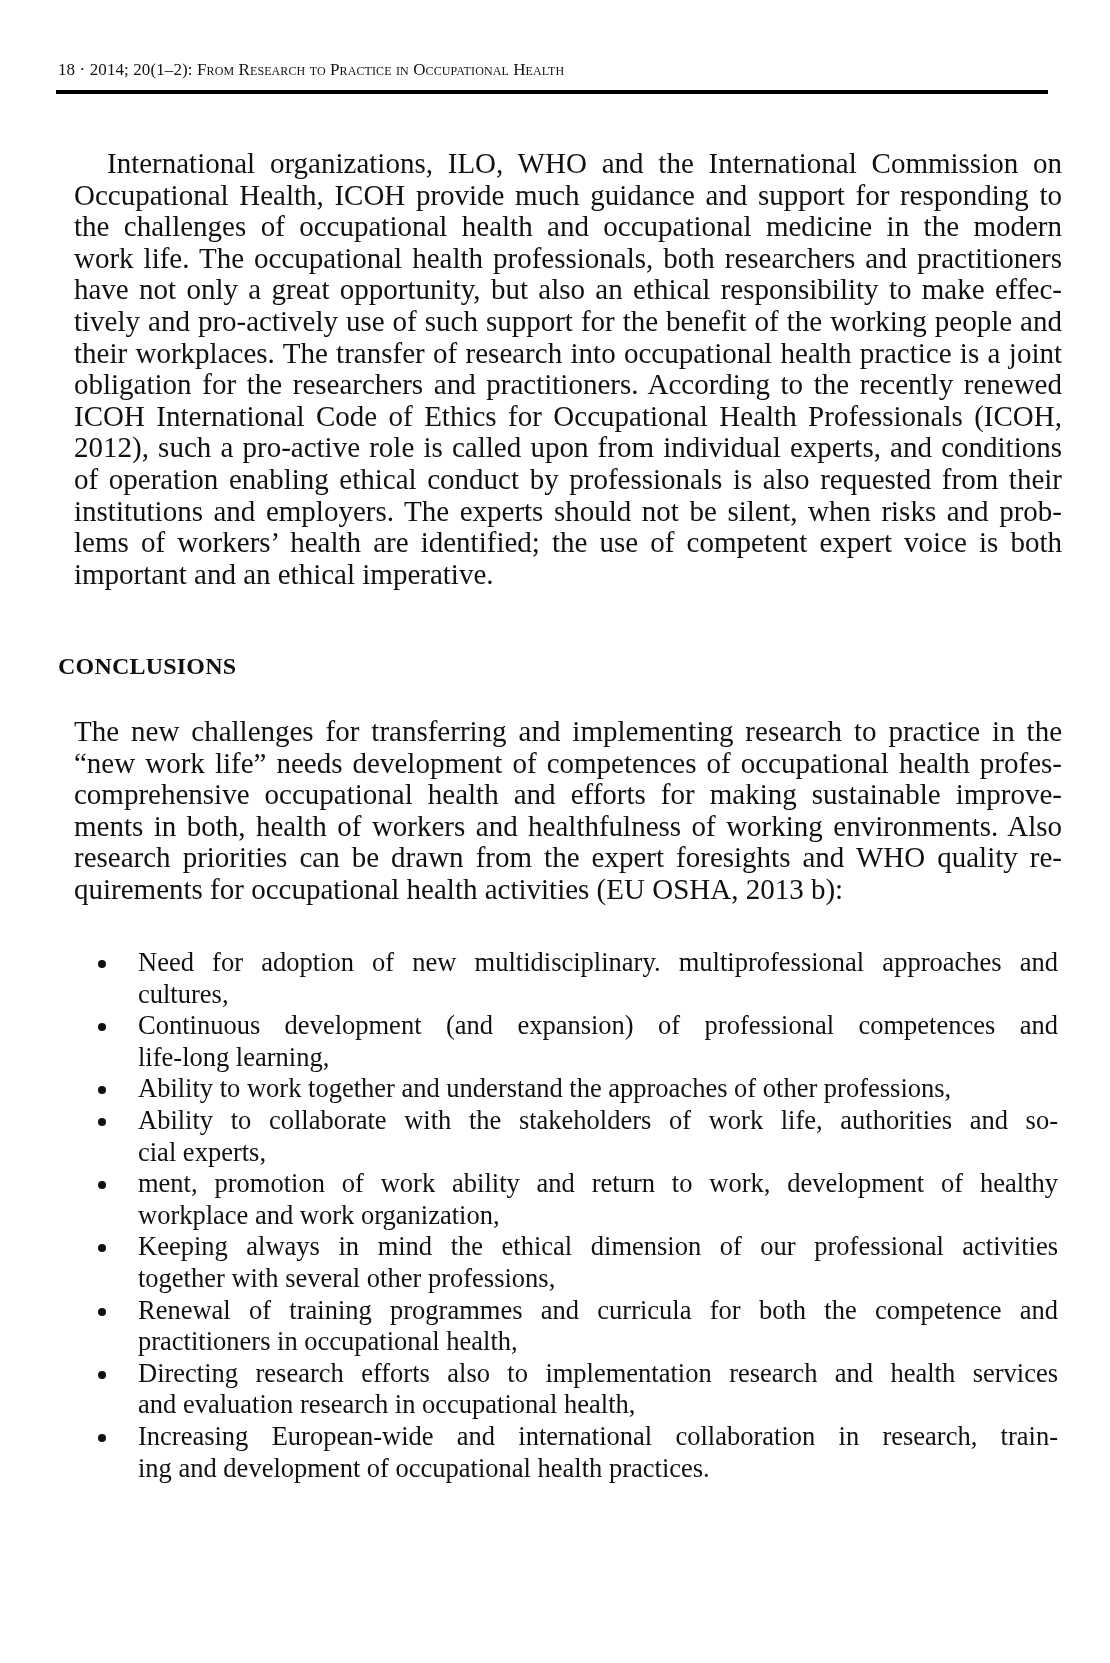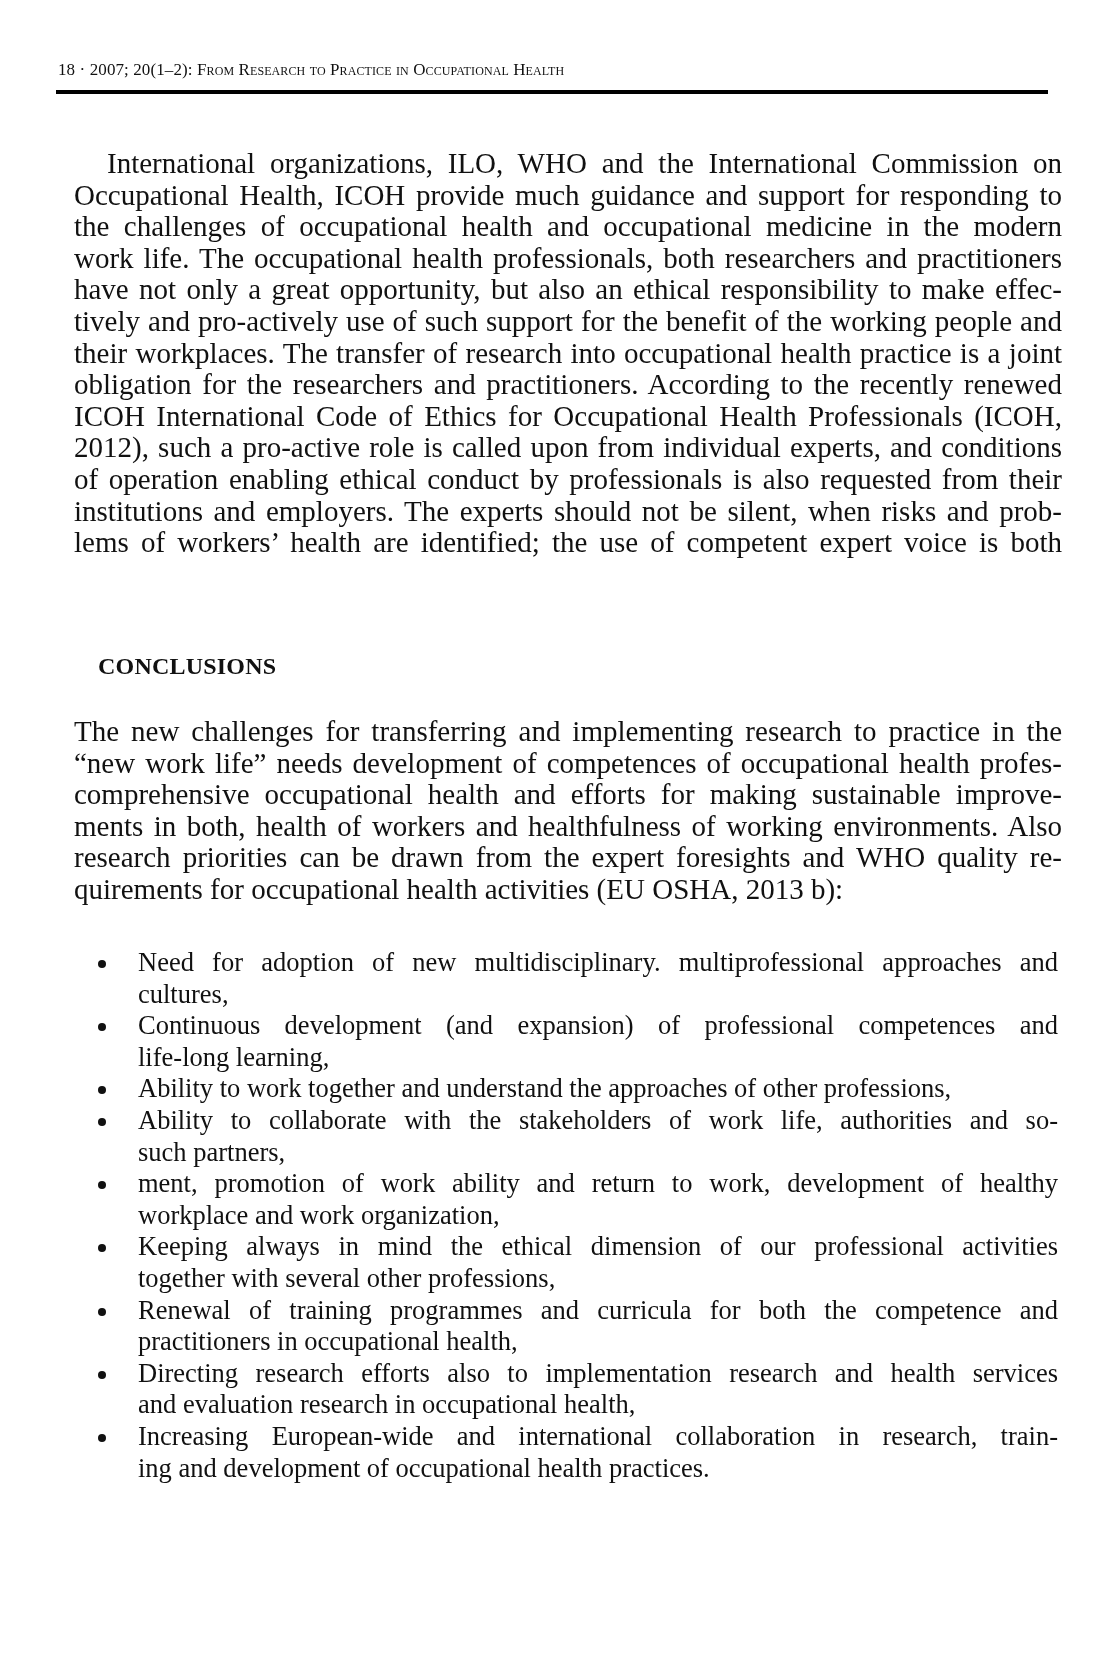--- a/index.html
+++ b/index.html
@@ -64,21 +64,20 @@
     }
     #para1 { top: 148px; }
     .section-heading {
       position: absolute;
       top: 651px;
       left: 0;
       font-size: 24px;
       font-weight: bold;
       line-height: 30px;
       letter-spacing: 0.2px;
-      margin-left: 40px;
     }
     #para2 { top: 716px; }
     .bullets {
       position: absolute;
       top: 935px;
       left: 0;
       width: 988px;
       margin: 12px;
       padding: 0;
       list-style: none;
@@ -101,39 +100,40 @@
     }
   </style>
 </head>
 <body>
 
 <div class="page">
 
   <div class="running-head">
     <span>18</span>
     <span>·</span>
-    <span>2007; 20(1–2):</span>
+    <span>2014; 20(1–2):</span>
     <span class="sc">From Research to Practice in Occupational Health</span>
   </div>
   <div class="head-rule"></div>
 
   <div id="para1" class="body-text">
       <span class="line indent">International organizations, ILO, WHO and the International Commission on</span>
       <span class="line">Occupational Health, ICOH provide much guidance and support for responding to</span>
       <span class="line">the challenges of occupational health and occupational medicine in the modern</span>
       <span class="line">work life. The occupational health professionals, both researchers and practitioners</span>
       <span class="line">have not only a great opportunity, but also an ethical responsibility to make effec-</span>
       <span class="line">tively and pro-actively use of such support for the benefit of the working people and</span>
       <span class="line">their workplaces. The transfer of research into occupational health practice is a joint</span>
       <span class="line">obligation for the researchers and practitioners. According to the recently renewed</span>
       <span class="line">ICOH International Code of Ethics for Occupational Health Professionals (ICOH,</span>
       <span class="line">2012), such a pro-active role is called upon from individual experts, and conditions</span>
       <span class="line">of operation enabling ethical conduct by professionals is also requested from their</span>
       <span class="line">institutions and employers. The experts should not be silent, when risks and prob-</span>
       <span class="line">lems of workers’ health are identified; the use of competent expert voice is both</span>
+      <span class="line last">important and an ethical imperative.</span>
     </div>
 
   <div class="section-heading">CONCLUSIONS</div>
 
   <div id="para2" class="body-text">
       <span class="line">The new challenges for transferring and implementing research to practice in the</span>
       <span class="line">“new work life” needs development of competences of occupational health profes-</span>
       <span class="line">comprehensive occupational health and efforts for making sustainable improve-</span>
       <span class="line">ments in both, health of workers and healthfulness of working environments. Also</span>
       <span class="line">research priorities can be drawn from the expert foresights and WHO quality re-</span>
@@ -151,21 +151,21 @@
         <span class="line">Continuous development (and expansion) of professional competences and</span>
         <span class="line last">life-long learning,</span>
       </li>
       <li class="bullet-item">
         <span class="bullet-dot"></span>
         <span class="line last">Ability to work together and understand the approaches of other professions,</span>
       </li>
       <li class="bullet-item">
         <span class="bullet-dot"></span>
         <span class="line">Ability to collaborate with the stakeholders of work life, authorities and so-</span>
-        <span class="line last">such partners,</span>
+        <span class="line last">cial experts,</span>
       </li>
       <li class="bullet-item">
         <span class="bullet-dot"></span>
         <span class="line">ment, promotion of work ability and return to work, development of healthy</span>
         <span class="line last">workplace and work organization,</span>
       </li>
       <li class="bullet-item">
         <span class="bullet-dot"></span>
         <span class="line">Keeping always in mind the ethical dimension of our professional activities</span>
         <span class="line last">together with several other professions,</span>

